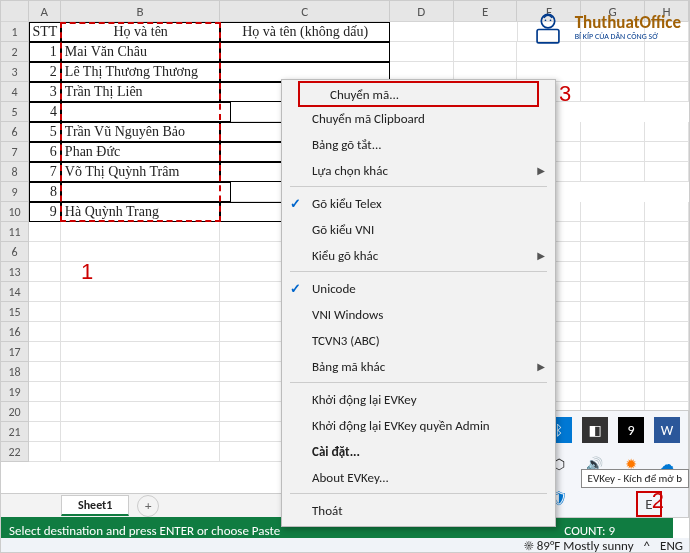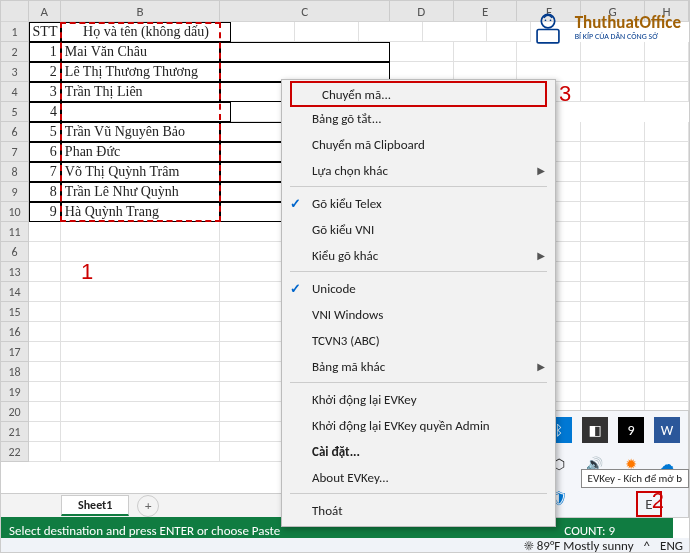--- a/index.html
+++ b/index.html
@@ -15,21 +15,21 @@
 .cell{border-right:1px solid #e0e0e0;border-bottom:1px solid #e0e0e0;display:flex;align-items:center;padding:0 3px;background:#fff;font-family:'Times New Roman',serif;font-size:14px}
 .cA{width:32px;justify-content:flex-end}.cB{width:160px}.cC{width:170px}.cD{width:64px}.cE{width:64px}.cF{width:64px}.cG{width:64px}.cH{width:44px}
 .tblhdr{justify-content:center;border:1px solid #000!important;font-family:Liberation Serif, serif}
 .tblcell{border:1px solid #000!important}
 .r1box{position:absolute;left:59px;top:21px;width:161px;height:200px;border:2px dashed #c00;pointer-events:none;z-index:3}
 .ann1{position:absolute;left:80px;top:258px;color:#c00;font-size:22px;font-family:Arial}
 .ann2{position:absolute;right:25px;bottom:38px;color:#c00;font-size:22px;font-family:Arial;z-index:30}
 .ann3{position:absolute;left:558px;top:80px;color:#c00;font-size:22px;font-family:Arial;z-index:30}
 .ctxmenu{position:absolute;left:280px;top:78px;width:275px;background:#f2f2f2;border:1px solid #bcbcbc;box-shadow:2px 2px 6px rgba(0,0,0,.3);z-index:20;padding:3px 0}
 .mi{height:26px;display:flex;align-items:center;padding:0 30px 0 30px;position:relative;cursor:default;font-size:13px}
-.mi.sel{border:2px solid #c00;margin:-2px 8px}
+.mi.sel{border:2px solid #c00;margin:-2px 16px}
 .mi .chk{position:absolute;left:8px;color:#0066cc;font-weight:bold}
 .mi .arr{position:absolute;right:10px;font-size:10px;color:#555}
 .sep{height:1px;background:#ccc;margin:3px 8px}
 .bold{font-weight:bold}
 .logo{position:absolute;right:8px;top:5px;display:flex;align-items:center;gap:6px;z-index:2}
 .logo svg{width:42px;height:42px}
 .logo-text{font-weight:bold;font-size:17px;color:#a16207;line-height:1}
 .logo-sub{font-size:8px;color:#003a8c}
 .sheettabs{position:absolute;left:0;right:0;bottom:35px;height:24px;background:#f3f3f3;border-top:1px solid #ccc;display:flex;align-items:center;padding-left:60px}
 .sheettab{background:#fff;border:1px solid #ccc;border-bottom:2px solid #107c41;padding:2px 16px;font-size:12px;font-weight:bold}
@@ -54,20 +54,21 @@
     <div class="ch chD">D</div>
     <div class="ch chE">E</div>
     <div class="ch chF">F</div>
     <div class="ch chG">G</div>
     <div class="ch chH">H</div>
   </div>
   <div class="rows" id="rows">
       <div class="row">
         <div class="rh">1</div>
         <div class="cell cA tblhdr ">STT</div>
+        <div class="cell cB tblhdr ">Họ và tên</div>
         <div class="cell cC tblhdr ">Họ và tên (không dấu)</div>
         <div class="cell cD "></div>
         <div class="cell cE "></div>
         <div class="cell cF "></div>
         <div class="cell cG "></div>
         <div class="cell cH "></div>
       </div>
       <div class="row">
         <div class="rh">2</div>
         <div class="cell cA tblcell ">1</div>
@@ -140,21 +141,20 @@
         <div class="cell cC tblcell "></div>
         <div class="cell cD "></div>
         <div class="cell cE "></div>
         <div class="cell cF "></div>
         <div class="cell cG "></div>
         <div class="cell cH "></div>
       </div>
       <div class="row">
         <div class="rh">9</div>
         <div class="cell cA tblcell ">8</div>
-        <div class="cell cB tblcell ">Trần Lê Như Quỳnh</div>
         <div class="cell cC tblcell "></div>
         <div class="cell cD "></div>
         <div class="cell cE "></div>
         <div class="cell cF "></div>
         <div class="cell cG "></div>
         <div class="cell cH "></div>
       </div>
       <div class="row">
         <div class="rh">10</div>
         <div class="cell cA tblcell ">9</div>
@@ -317,24 +317,24 @@
     <div class="logo-text">ThuthuatOffice</div>
     <div class="logo-sub">BÍ KÍP CỦA DÂN CÔNG SỞ</div>
   </div>
 </div>
 
 <div class="ctxmenu">
   <div class="mi sel">
       <span>Chuyển mã...</span>
     </div>
   <div class="mi">
+      <span>Chuyển mã Clipboard</span>
+    </div>
+  <div class="mi">
       <span>Bảng gõ tắt...</span>
-    </div>
-  <div class="mi">
-      <span>Chuyển mã Clipboard</span>
     </div>
   <div class="mi">
       <span>Lựa chọn khác</span>
       <span class="arr">▶</span>
     </div>
   <div class="sep"></div>
   <div class="mi">
       <span class="chk">✓</span>
       <span>Gõ kiểu Telex</span>
     </div>

